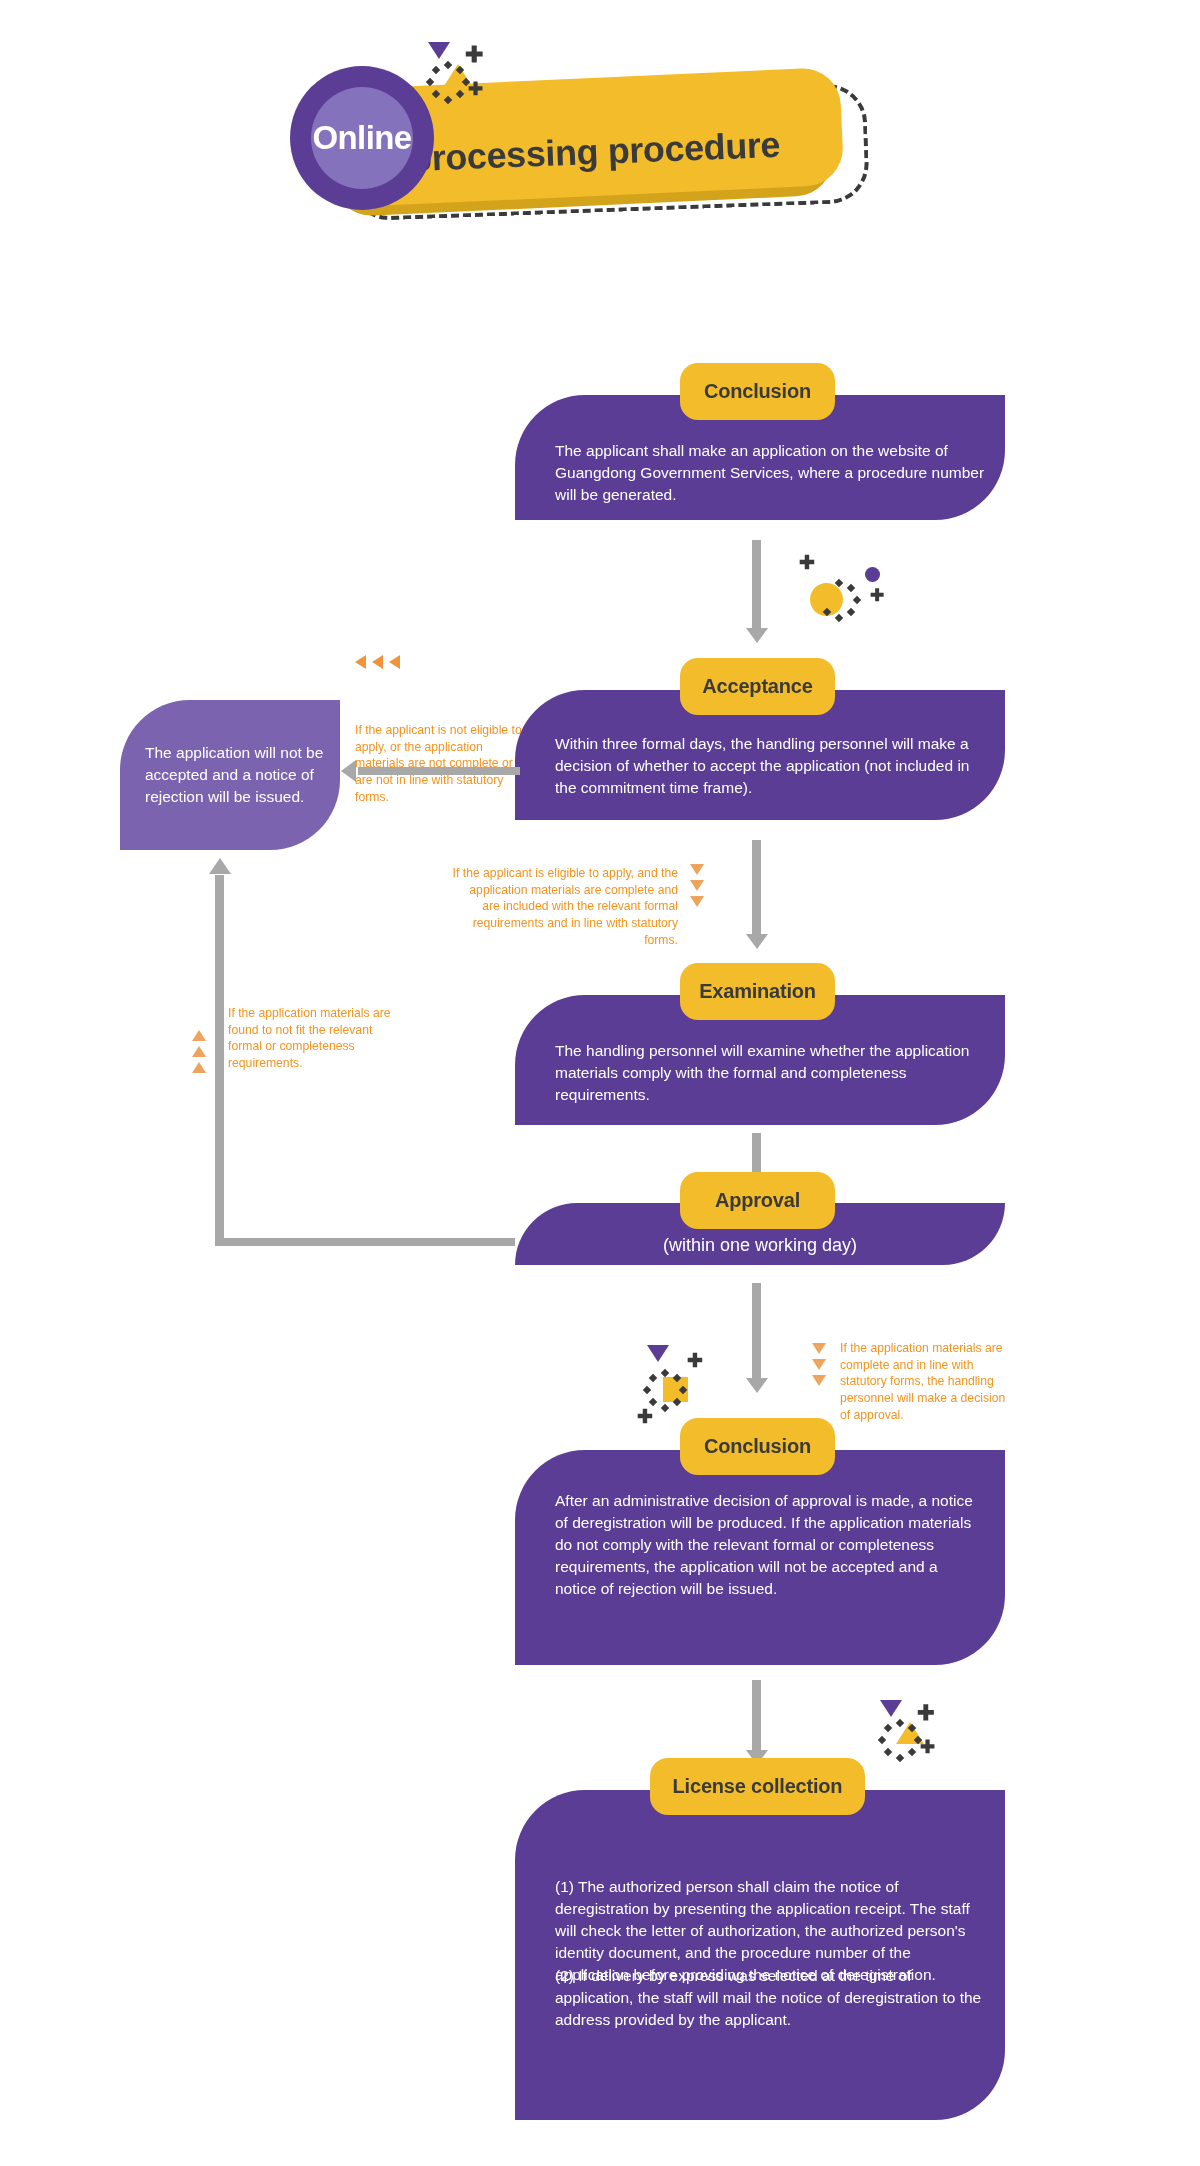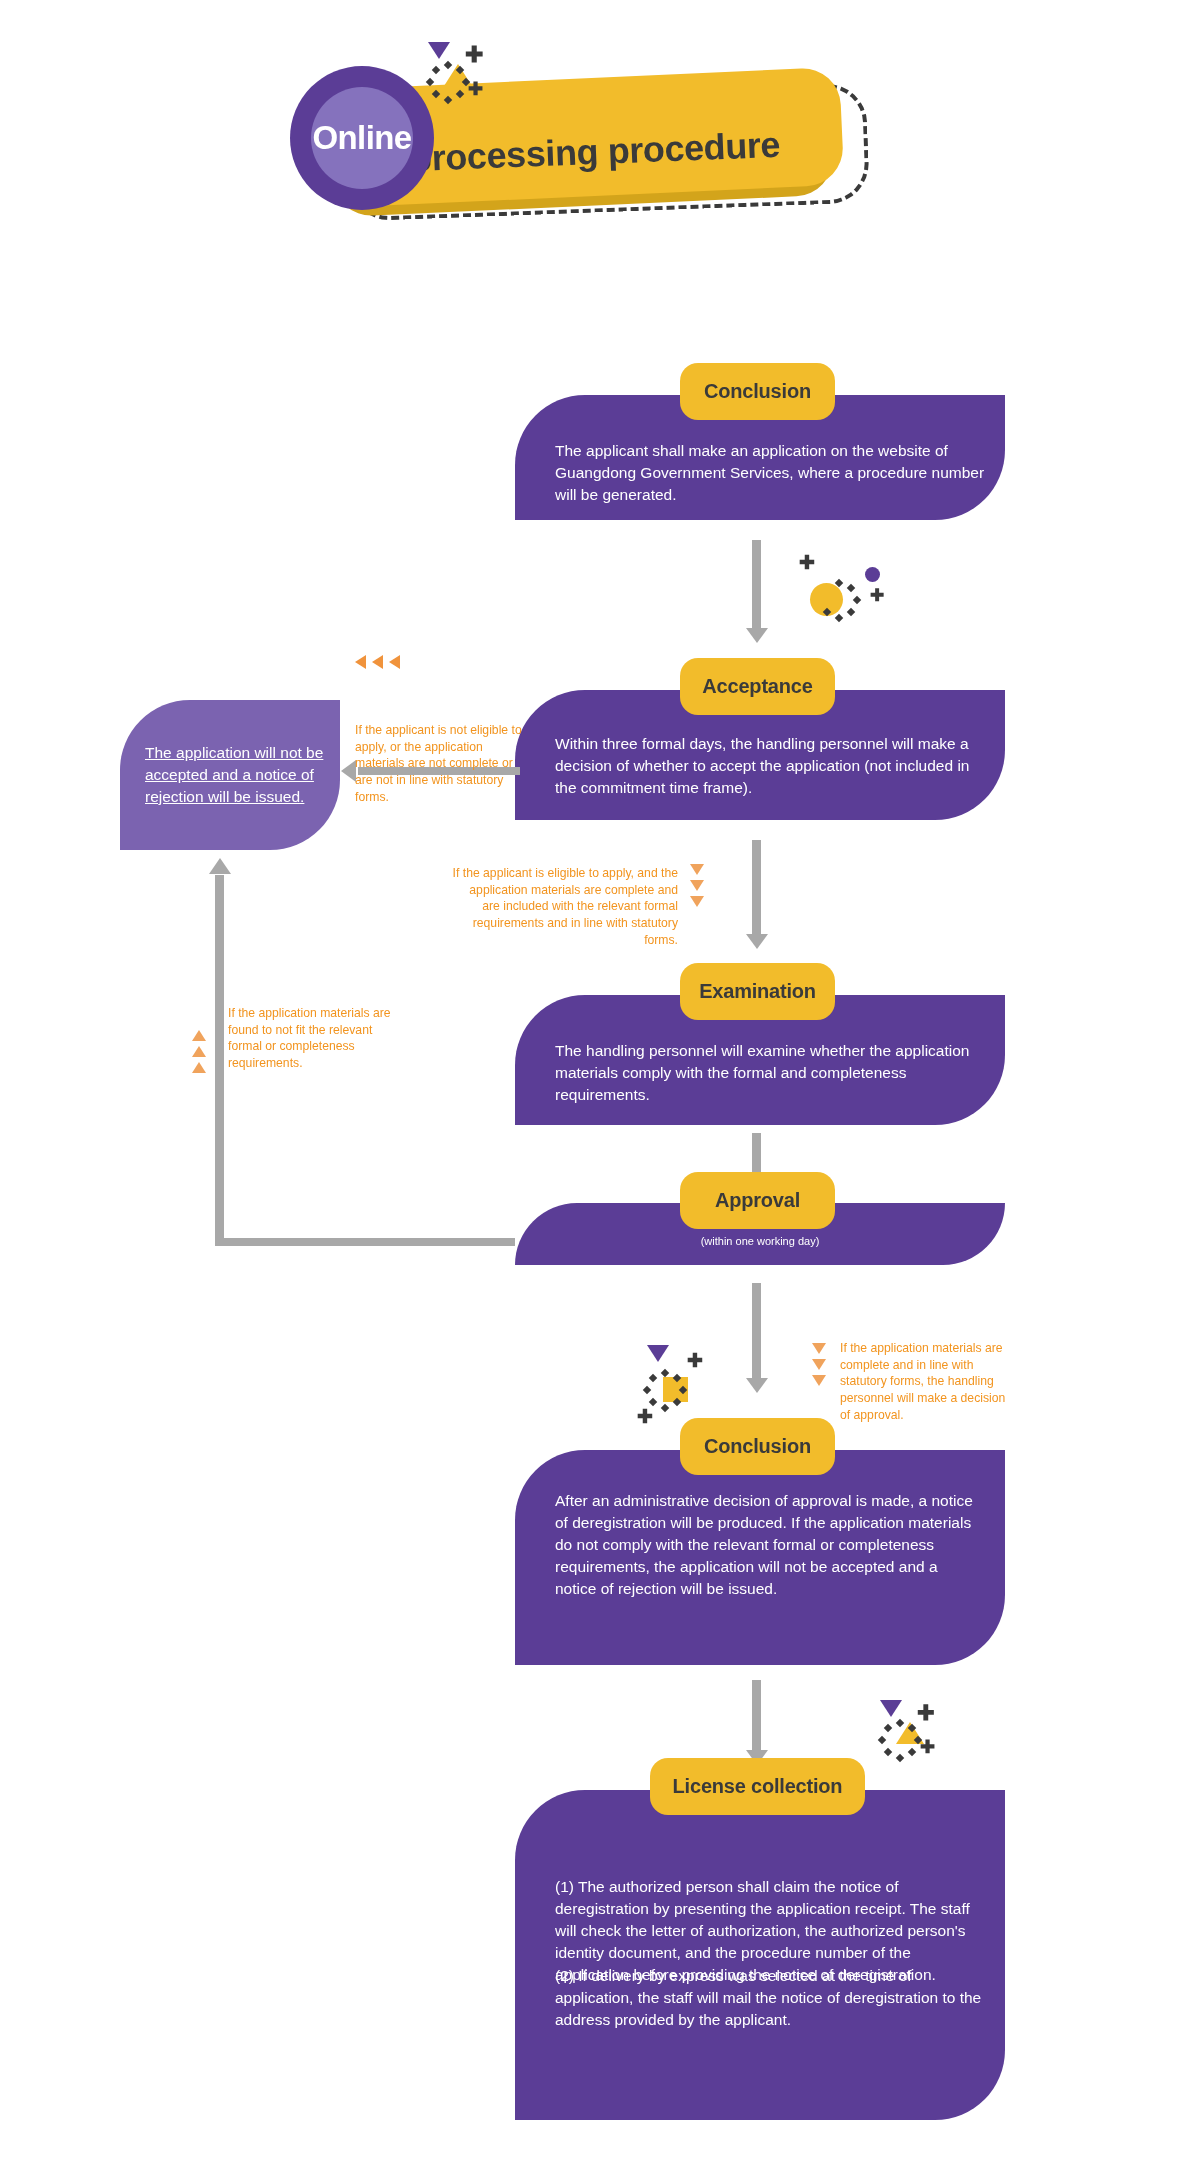--- a/index.html
+++ b/index.html
@@ -111,21 +111,21 @@
     display: flex; align-items: center; justify-content: center;
     color: #3a3a3a;
     font-size: 20px;
     font-weight: bold;
     letter-spacing: -0.2px;
     z-index: 3;
   }
   .panel-subtext {
     position: absolute;
     color: #ffffff;
-    font-size: 11px;
+    font-size: 18px;
     text-align: center;
   }
 
   
   .vline { position: absolute; background: #a8a8a8; width: 9px; }
   .hline { position: absolute; background: #a8a8a8; height: 8px; }
   .arrow-down {
     position: absolute;
     width: 0; height: 0;
     border-left: 11px solid transparent;
@@ -222,21 +222,21 @@
         <i style="left:7px; top:29px;"></i>
     </div>
     <div class="plus" style="left:85px; top:42px; font-size:17px;">✚</div>
   </div>
 
   <div class="panel rounded-tl-br" style="left:515px; top:690px; width:490px; height:130px;"></div>
   <div class="chip" style="left:680px; top:658px; width:155px; height:57px;">Acceptance</div>
   <div class="panel-text" style="left:555px; top:733px; width:440px;">Within three formal days, the handling personnel will make a decision of whether to accept the application (not included in the commitment time frame).</div>
 
   <div class="panel light rounded-tl-br" style="left:120px; top:700px; width:220px; height:150px;"></div>
-  <div class="panel-text" style="left:145px; top:742px; width:180px;text-decoration:underline;">The application will not be accepted and a notice of rejection will be issued.</div>
+  <div class="panel-text" style="left:145px; top:742px; width:180px;">The application will not be accepted and a notice of rejection will be issued.</div>
 
   <div class="hline" style="left:358px; top:767px; width:162px;"></div>
   <div class="arrow-left" style="left:341px; top:760px;"></div>
 
   <div class="mk row" style="left:355px; top:655px;">
     <div class="mk-left"></div>
     <div class="mk-left"></div>
     <div class="mk-left"></div>
   </div>
   <div class="note" style="left:355px; top:675px; width:172px;margin-top:47px;">If the applicant is not eligible to apply, or the application materials are not complete or are not in line with statutory forms.</div>

